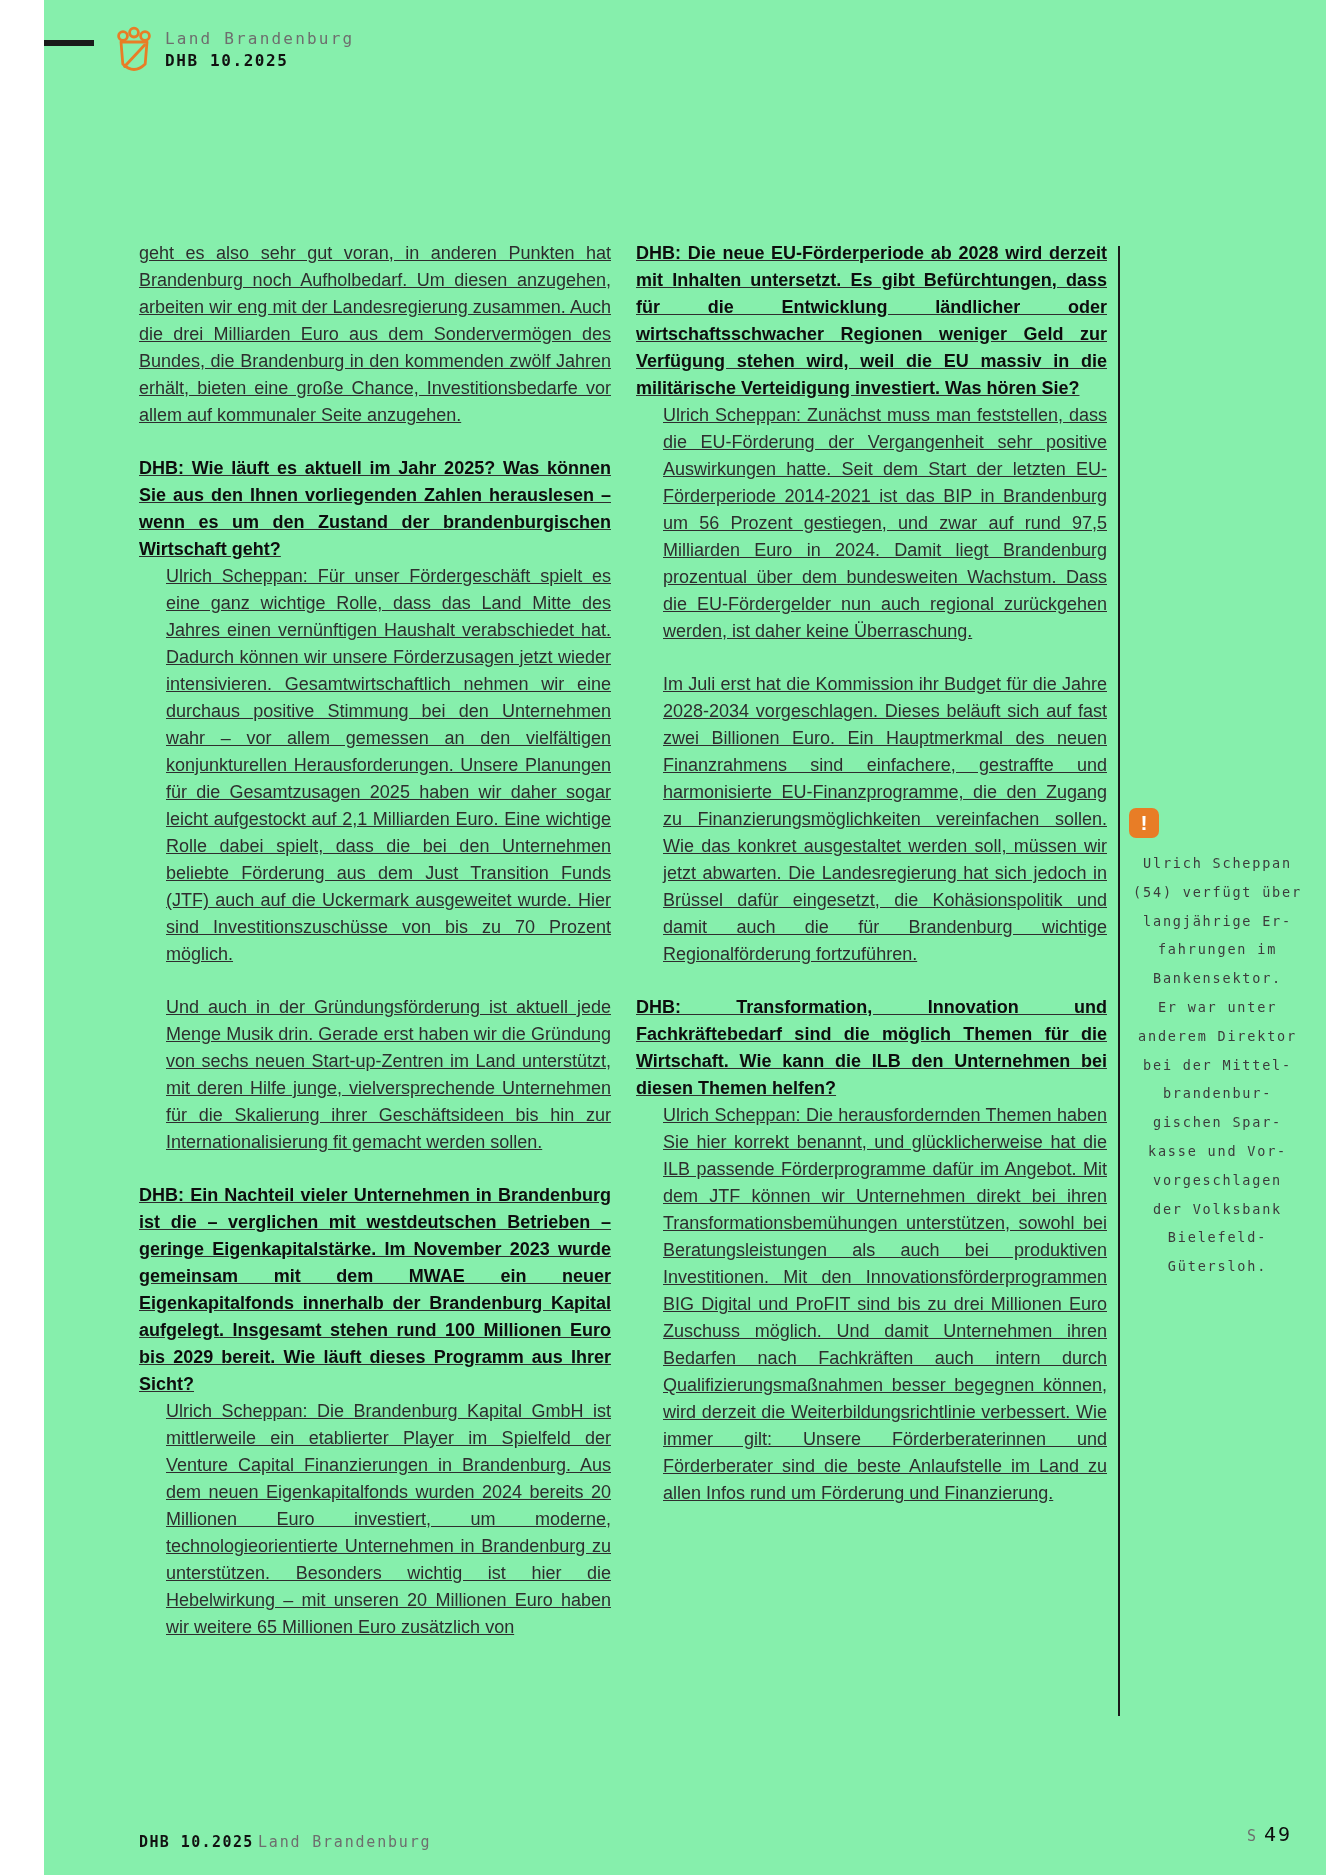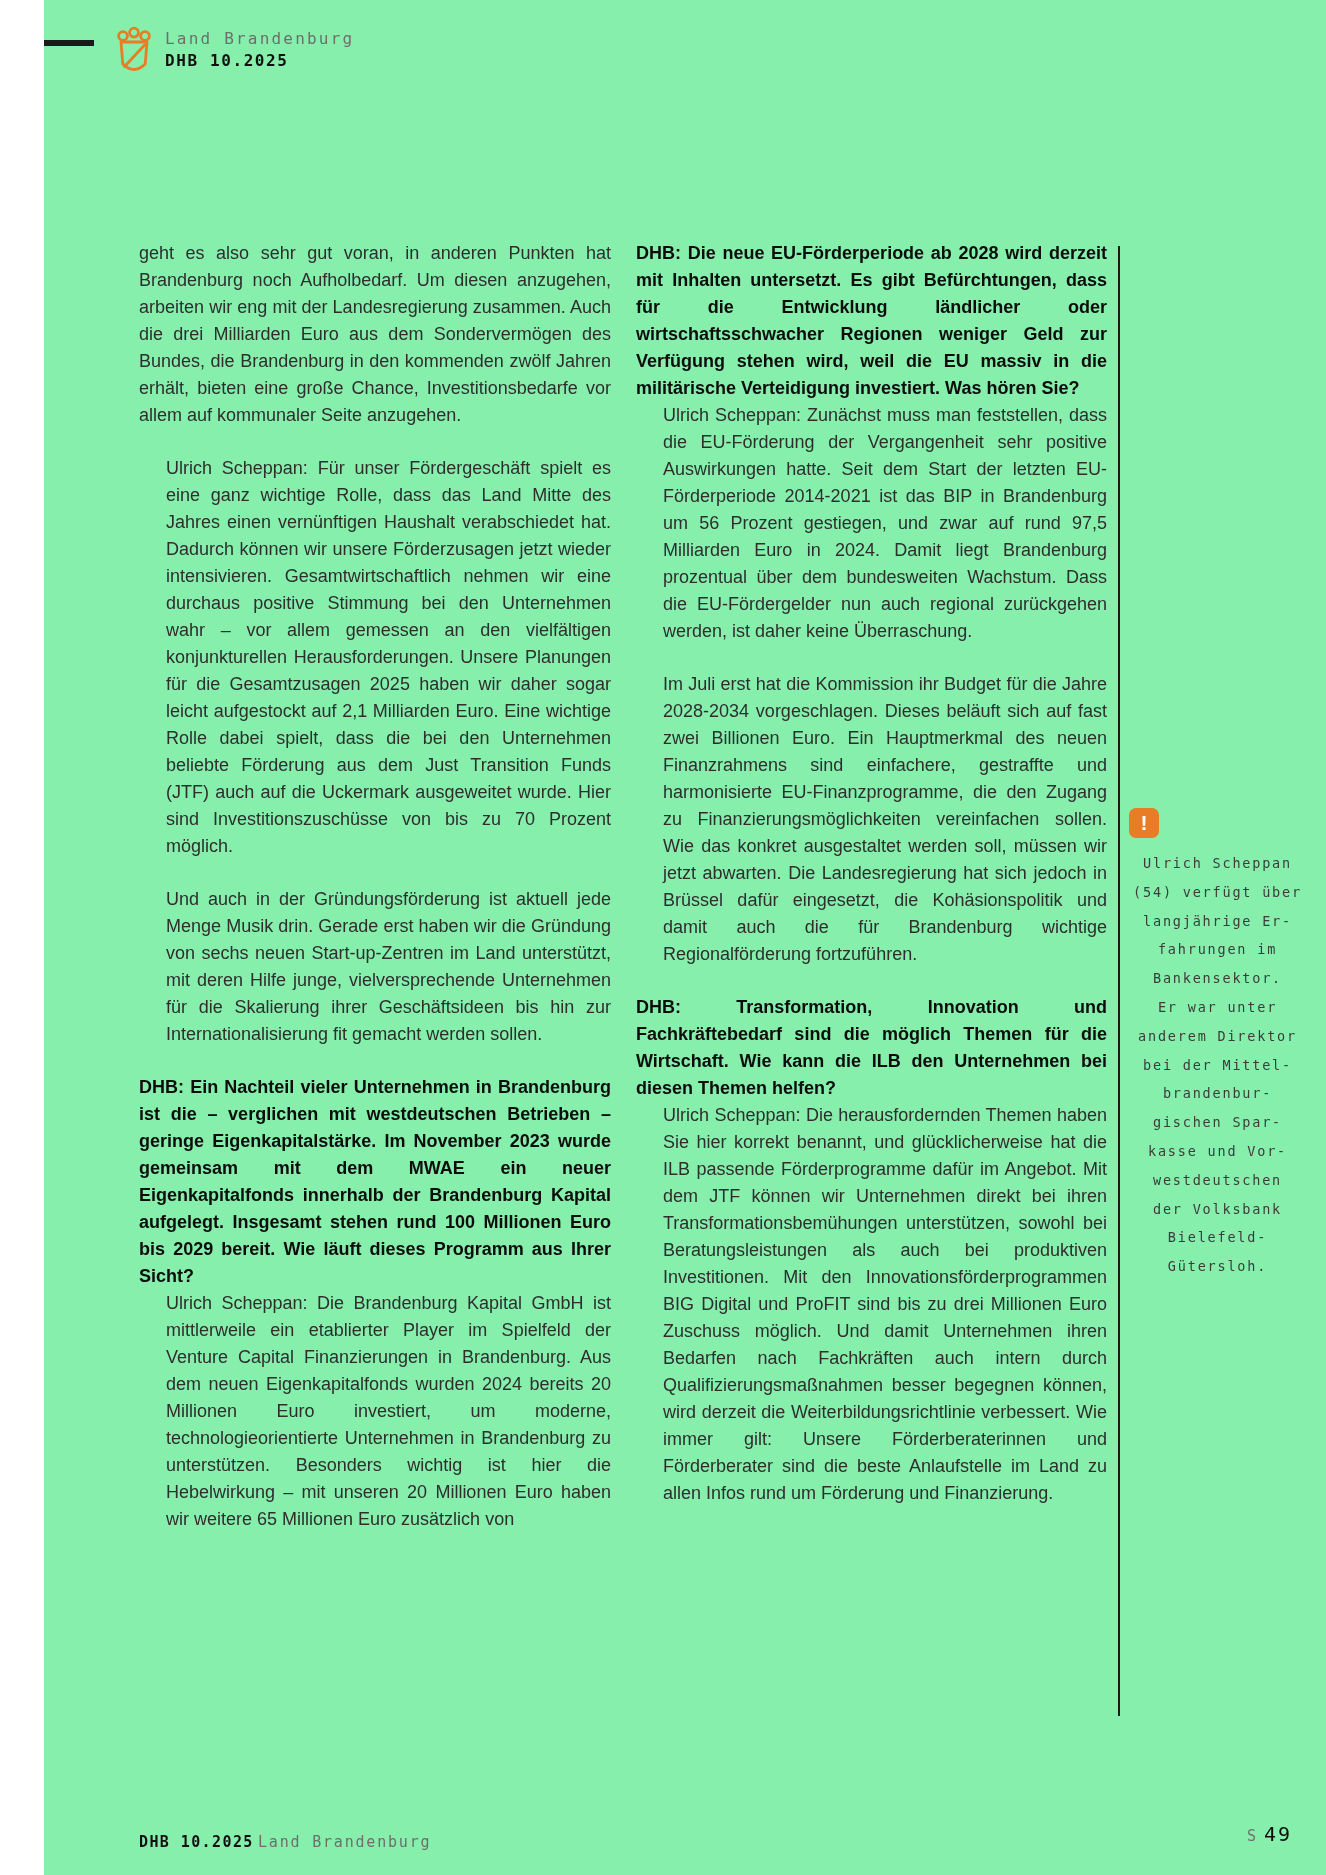--- a/index.html
+++ b/index.html
@@ -14,21 +14,21 @@
     font-family:"DejaVu Sans Mono", monospace; font-size:16px;
     letter-spacing:2.2px; color:#6e6e6e; white-space:nowrap;
   }
   .brand-issue {
     position:absolute; left:121px; top:51px;
     font-family:"DejaVu Sans Mono", monospace; font-size:16px; font-weight:bold;
     letter-spacing:1.6px; color:#111111; white-space:nowrap;
   }
   .col {
     position:absolute; top:240px; font-size:18px; line-height:27px;
-    color:#2e2e2e; text-align:justify; hyphens:auto; -webkit-hyphens:auto;
+    color:#2e2e2e; text-align:justify; hyphens:auto;text-decoration:underline; -webkit-hyphens:auto;
   }
   .col1 { left:95px;  width:472px; }
   .col2 { left:592px; width:471px; }
   .blk { margin:0; }
   .blk + .blk { margin-top:26px; }
   .question { font-weight:bold; color:#0d0d0d; }
   .answer { padding-left:27px; }
   .question + .answer { margin-top:0; }
   .divider { position:absolute; left:1074px; top:246px; width:2px; height:1470px; background:#1a1a1a; }
   .sidebar-icon {
@@ -72,20 +72,21 @@
     <circle cx="29" cy="10" r="4.4" stroke="#E87D26" stroke-width="2.8"></circle>
     <path d="M5 16 H31 L29.2 38 Q18 49 6.8 38 Z" stroke="#E87D26" stroke-width="2.8" stroke-linejoin="round"></path>
     <line x1="8.6" y1="40.5" x2="28.6" y2="19" stroke="#E87D26" stroke-width="2.8" stroke-linecap="round"></line>
   </svg>
 
   <div class="brand-name">Land Brandenburg</div>
   <div class="brand-issue">DHB 10.2025</div>
 
   <div class="col col1">
     <p class="blk">geht es also sehr gut voran, in anderen Punkten hat Brandenburg noch Aufholbedarf. Um diesen anzugehen, arbeiten wir eng mit der Landesregierung zusammen. Auch die drei Milliarden Euro aus dem Sondervermögen des Bundes, die Brandenburg in den kommenden zwölf Jahren erhält, bieten eine große Chance, Investitionsbedarfe vor allem auf kommunaler Seite anzugehen.</p>
+    <p class="blk question">DHB: Wie läuft es aktuell im Jahr 2025? Was können Sie aus den Ihnen vorliegenden Zahlen herauslesen – wenn es um den Zustand der brandenburgischen Wirtschaft geht?</p>
     <p class="blk answer">Ulrich Scheppan: Für unser Fördergeschäft spielt es eine ganz wichtige Rolle, dass das Land Mitte des Jahres einen vernünftigen Haushalt verabschiedet hat. Dadurch können wir unsere Förderzusagen jetzt wieder intensivieren. Gesamtwirtschaftlich nehmen wir eine durchaus positive Stimmung bei den Unternehmen wahr – vor allem gemessen an den vielfältigen konjunkturellen Herausforderungen. Unsere Planungen für die Gesamtzusagen 2025 haben wir daher sogar leicht aufgestockt auf 2,1 Milliarden Euro. Eine wichtige Rolle dabei spielt, dass die bei den Unternehmen beliebte Förderung aus dem Just Transition Funds (JTF) auch auf die Uckermark ausgeweitet wurde. Hier sind Investitionszuschüsse von bis zu 70 Prozent möglich.</p>
     <p class="blk answer">Und auch in der Gründungsförderung ist aktuell jede Menge Musik drin. Gerade erst haben wir die Gründung von sechs neuen Start-up-Zentren im Land unterstützt, mit deren Hilfe junge, vielversprechende Unternehmen für die Skalierung ihrer Geschäftsideen bis hin zur Internationalisierung fit gemacht werden sollen.</p>
     <p class="blk question">DHB: Ein Nachteil vieler Unternehmen in Brandenburg ist die – verglichen mit westdeutschen Betrieben – geringe Eigenkapitalstärke. Im November 2023 wurde gemeinsam mit dem MWAE ein neuer Eigenkapitalfonds innerhalb der Brandenburg Kapital aufgelegt. Insgesamt stehen rund 100 Millionen Euro bis 2029 bereit. Wie läuft dieses Programm aus Ihrer Sicht?</p>
     <p class="blk answer">Ulrich Scheppan: Die Brandenburg Kapital GmbH ist mittlerweile ein etablierter Player im Spielfeld der Venture Capital Finanzierungen in Brandenburg. Aus dem neuen Eigenkapitalfonds wurden 2024 bereits 20 Millionen Euro investiert, um moderne, technologieorientierte Unternehmen in Brandenburg zu unterstützen. Besonders wichtig ist hier die Hebelwirkung – mit unseren 20 Millionen Euro haben wir weitere 65 Millionen Euro zusätzlich von</p>
   </div>
 
   <div class="col col2">
     <p class="blk question">DHB: Die neue EU-Förderperiode ab 2028 wird derzeit mit Inhalten untersetzt. Es gibt Befürchtungen, dass für die Entwicklung ländlicher oder wirtschaftsschwacher Regionen weniger Geld zur Verfügung stehen wird, weil die EU massiv in die militärische Verteidigung investiert. Was hören Sie?</p>
     <p class="blk answer">Ulrich Scheppan: Zunächst muss man feststellen, dass die EU-Förderung der Vergangenheit sehr positive Auswirkungen hatte. Seit dem Start der letzten EU-Förderperiode 2014-2021 ist das BIP in Brandenburg um 56 Prozent gestiegen, und zwar auf rund 97,5 Milliarden Euro in 2024. Damit liegt Brandenburg prozentual über dem bundesweiten Wachstum. Dass die EU-Fördergelder nun auch regional zurückgehen werden, ist daher keine Überraschung.</p>
     <p class="blk answer">Im Juli erst hat die Kommission ihr Budget für die Jahre 2028-2034 vorgeschlagen. Dieses beläuft sich auf fast zwei Billionen Euro. Ein Hauptmerkmal des neuen Finanzrahmens sind einfachere, gestraffte und harmonisierte EU-Finanzprogramme, die den Zugang zu Finanzierungsmöglichkeiten vereinfachen sollen. Wie das konkret ausgestaltet werden soll, müssen wir jetzt abwarten. Die Landesregierung hat sich jedoch in Brüssel dafür eingesetzt, die Kohäsionspolitik und damit auch die für Brandenburg wichtige Regionalförderung fortzuführen.</p>
@@ -102,21 +103,21 @@
     <div>(54) verfügt über</div>
     <div>langjährige Er-</div>
     <div>fahrungen im</div>
     <div>Bankensektor.</div>
     <div>Er war unter</div>
     <div>anderem Direktor</div>
     <div>bei der Mittel-</div>
     <div>brandenbur-</div>
     <div>gischen Spar-</div>
     <div>kasse und Vor-</div>
-    <div>westdeutschen</div>
+    <div>vorgeschlagen</div>
     <div>der Volksbank</div>
     <div>Bielefeld-</div>
     <div>Gütersloh.</div>
   </div>
 
   <div class="footer-issue">DHB 10.2025</div>
   <div class="footer-section">Land Brandenburg</div>
 
   <div class="footer-page">
     <span class="s">S</span>

